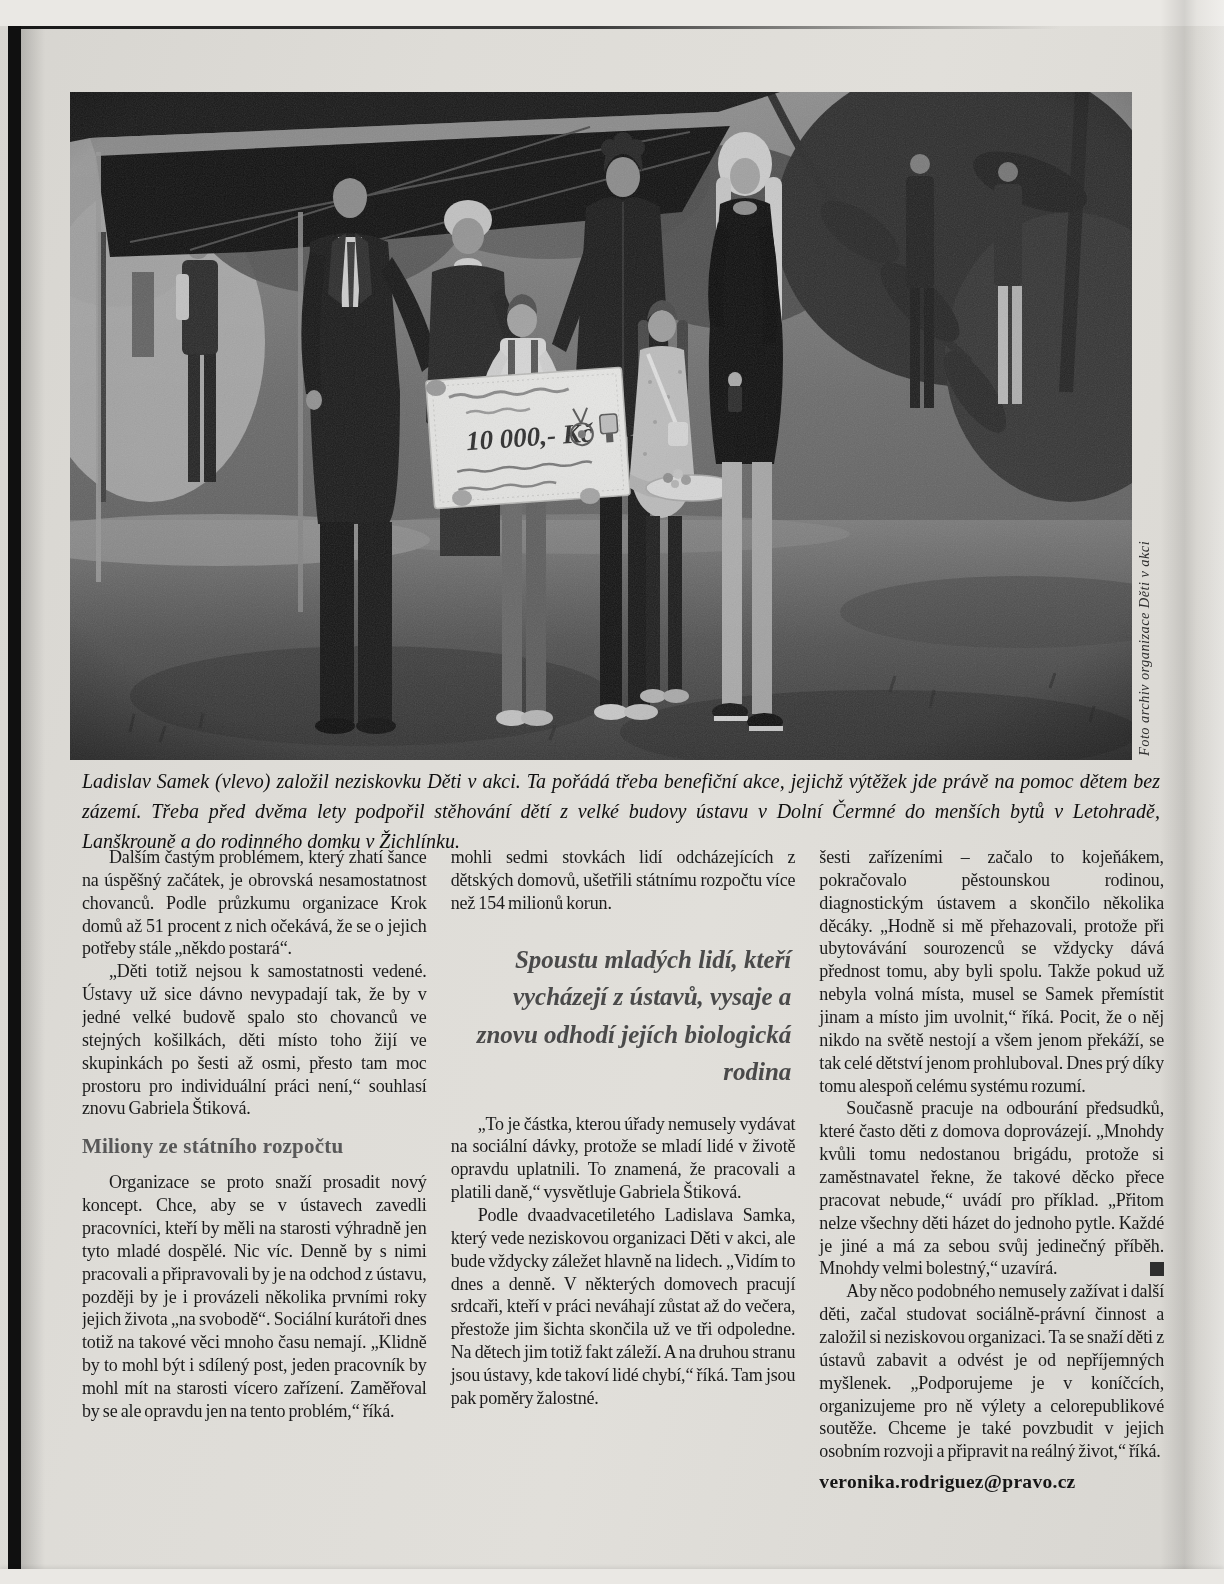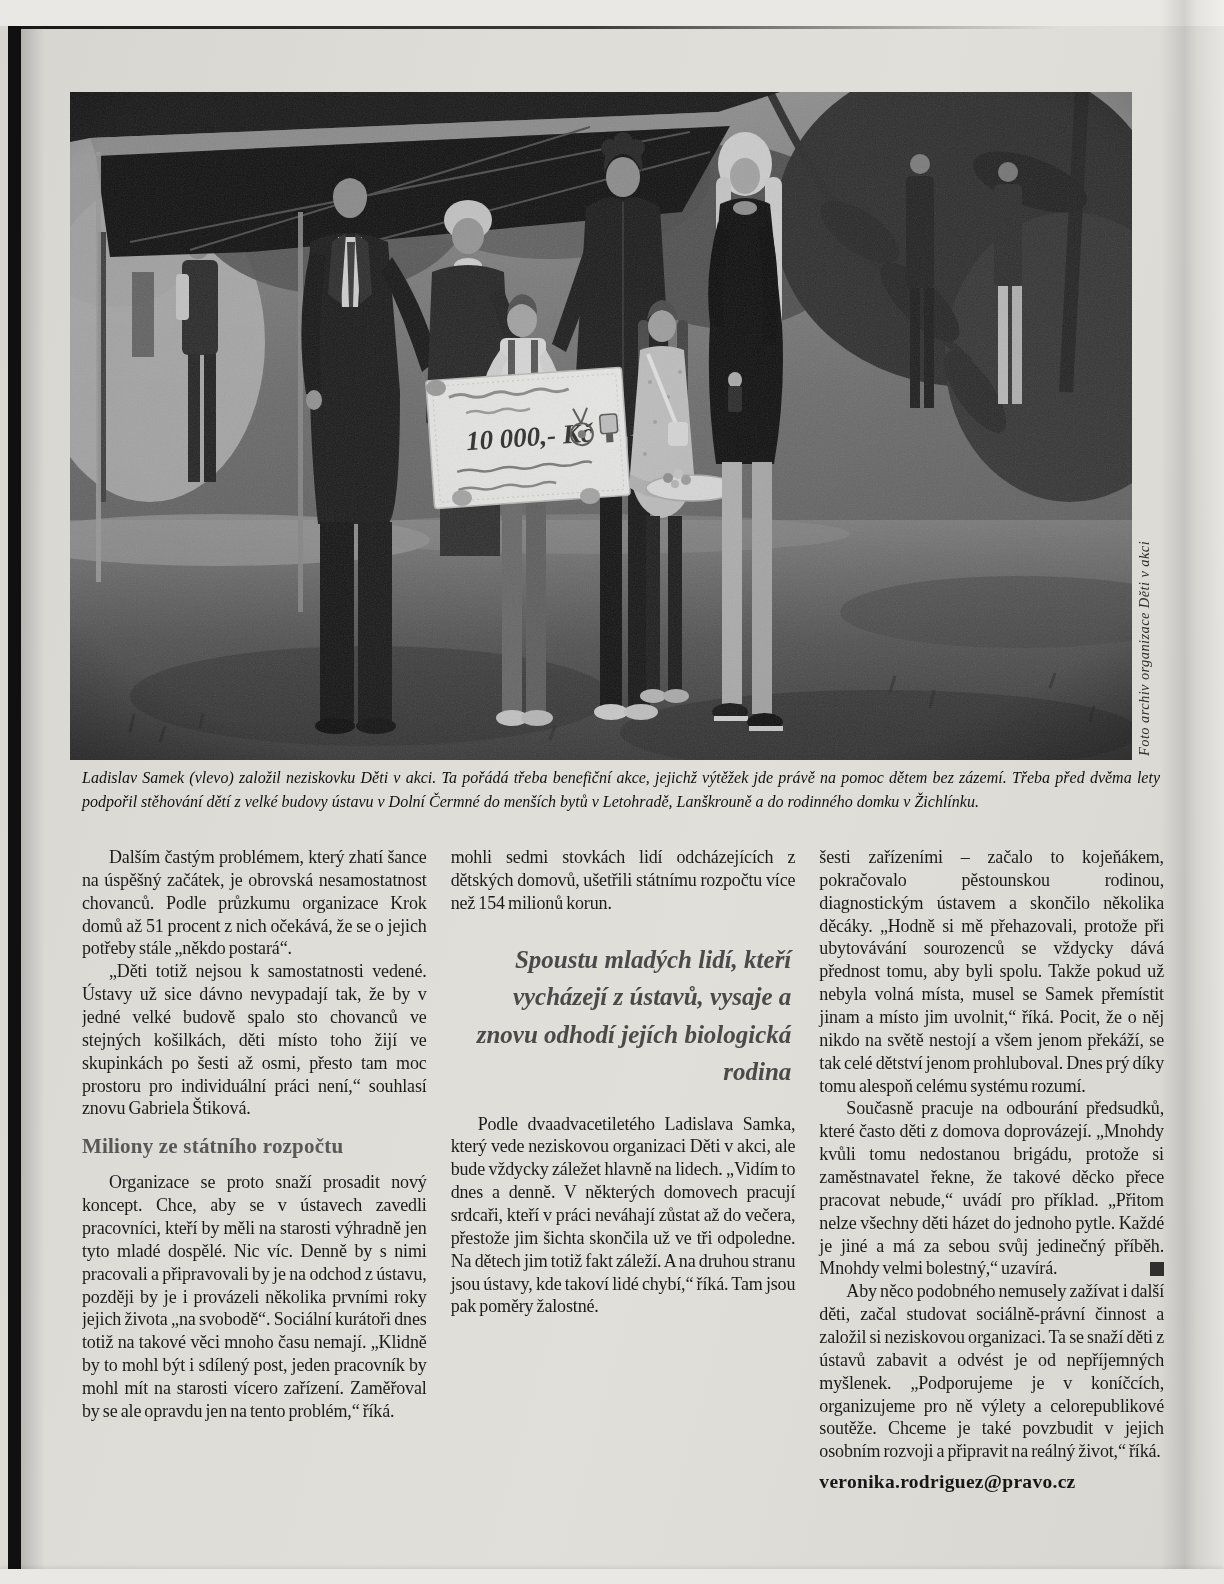--- a/index.html
+++ b/index.html
@@ -21,21 +21,21 @@
 
   .photo{position:absolute;left:70px;top:92px;width:1062px;height:668px;margin:0;
     box-shadow:inset 0 0 50px rgba(0,0,0,.25);}
   .photo svg{display:block;width:100%;height:100%;}
 
   .photo-credit{position:absolute;left:1136px;top:92px;height:664px;width:22px;
     writing-mode:vertical-rl;transform:rotate(180deg);
     font-style:italic;font-size:14.5px;letter-spacing:.4px;color:#2e2e2e;white-space:nowrap;}
 
   .caption{position:absolute;left:82px;top:766px;width:1078px;margin:0;
-    font-style:italic;font-size:16px;line-height:1.5;text-align:justify;color:#101010;}
+    font-style:italic;font-size:20px;line-height:1.5;text-align:justify;color:#101010;}
 
   .columns{position:absolute;left:82px;top:846px;width:1082px;height:728px;overflow:hidden;
     display:grid;grid-template-columns:1fr 1fr 1fr;column-gap:24px;}
   .body{margin:0;font-size:18px;line-height:1.27;text-align:justify;color:#1b1b1b;
     letter-spacing:-0.15px;word-spacing:-1.2px;}
   .indent{text-indent:27px;}
   .subhead{margin:14px 0 12px;font-size:21px;font-weight:bold;color:#585858;letter-spacing:.2px;}
   .pullquote{margin:26px 4px 22px;font-size:25px;font-weight:bold;font-style:italic;
     color:#4a4a4a;text-align:right;line-height:1.5;}
   .closing{position:relative;}
@@ -270,20 +270,21 @@
   <div class="columns">
     <div class="col">
       <p class="body indent">Dalším častým problémem, který zhatí šance na úspěšný začátek, je obrovská nesamostatnost chovanců. Podle průzkumu organizace Krok domů až 51 procent z nich očekává, že se o jejich potřeby stále „někdo postará“.</p>
       <p class="body indent">„Děti totiž nejsou k samostatnosti vedené. Ústavy už sice dávno nevypadají tak, že by v jedné velké budově spalo sto chovanců ve stejných košilkách, děti místo toho žijí ve skupinkách po šesti až osmi, přesto tam moc prostoru pro individuální práci není,“ souhlasí znovu Gabriela Štiková.</p>
       <h2 class="subhead">Miliony ze státního rozpočtu</h2>
       <p class="body indent">Organizace se proto snaží prosadit nový koncept. Chce, aby se v ústavech zavedli pracovníci, kteří by měli na starosti výhradně jen tyto mladé dospělé. Nic víc. Denně by s nimi pracovali a připravovali by je na odchod z ústavu, později by je i provázeli několika prvními roky jejich života „na svobodě“. Sociální kurátoři dnes totiž na takové věci mnoho času nemají. „Klidně by to mohl být i sdílený post, jeden pracovník by mohl mít na starosti vícero zařízení. Zaměřoval by se ale opravdu jen na tento problém,“ říká.</p>
     </div>
     <div class="col">
       <p class="body">mohli sedmi stovkách lidí odcházejících z dětských domovů, ušetřili státnímu rozpočtu více než 154 milionů korun.</p>
       <blockquote class="pullquote">Spoustu mladých lidí, kteří vycházejí z ústavů, vysaje a znovu odhodí jejích biologická rodina</blockquote>
+      <p class="body indent">„To je částka, kterou úřady nemusely vydávat na sociální dávky, protože se mladí lidé v životě opravdu uplatnili. To znamená, že pracovali a platili daně,“ vysvětluje Gabriela Štiková.</p>
       <p class="body indent">Podle dvaadvacetiletého Ladislava Samka, který vede neziskovou organizaci Děti v akci, ale bude vždycky záležet hlavně na lidech. „Vidím to dnes a denně. V některých domovech pracují srdcaři, kteří v práci neváhají zůstat až do večera, přestože jim šichta skončila už ve tři odpoledne. Na dětech jim totiž fakt záleží. A na druhou stranu jsou ústavy, kde takoví lidé chybí,“ říká. Tam jsou pak poměry žalostné.</p>
     </div>
     <div class="col">
       <p class="body">šesti zařízeními – začalo to kojeňákem, pokračovalo pěstounskou rodinou, diagnostickým ústavem a skončilo několika děcáky. „Hodně si mě přehazovali, protože při ubytovávání sourozenců se vždycky dává přednost tomu, aby byli spolu. Takže pokud už nebyla volná místa, musel se Samek přemístit jinam a místo jim uvolnit,“ říká. Pocit, že o něj nikdo na světě nestojí a všem jenom překáží, se tak celé dětství jenom prohluboval. Dnes prý díky tomu alespoň celému systému rozumí.</p>
       <p class="body indent closing">
         <span>Současně pracuje na odbourání předsudků, které často děti z domova doprovázejí. „Mnohdy kvůli tomu nedostanou brigádu, protože si zaměstnavatel řekne, že takové děcko přece pracovat nebude,“ uvádí pro příklad. „Přitom nelze všechny děti házet do jednoho pytle. Každé je jiné a má za sebou svůj jedinečný příběh. Mnohdy velmi bolestný,“ uzavírá.</span>
         <span class="endmark"></span>
       </p>
       <p class="body indent">Aby něco podobného nemusely zažívat i další děti, začal studovat sociálně-právní činnost a založil si neziskovou organizaci. Ta se snaží děti z ústavů zabavit a odvést je od nepříjemných myšlenek. „Podporujeme je v koníčcích, organizujeme pro ně výlety a celorepublikové soutěže. Chceme je také povzbudit v jejich osobním rozvoji a připravit na reálný život,“ říká.</p>
       <p class="email">veronika.rodriguez@pravo.cz</p>

